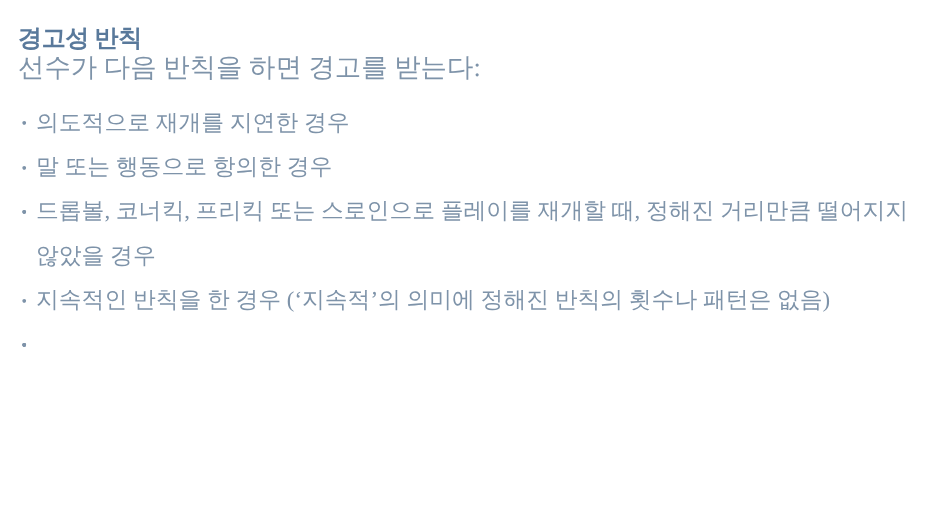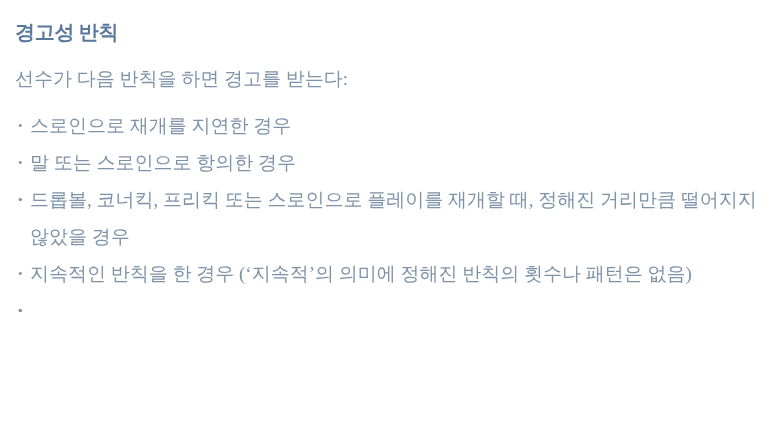--- a/index.html
+++ b/index.html
@@ -20,22 +20,22 @@
   }
   .doc-title {
     margin: 0;
     font-size: 20px;
     line-height: 24px;
     font-weight: bold;
     color: #59799b;
     letter-spacing: -0.3px;
   }
   .doc-intro {
-    margin: 23px 0 0 0;
-    font-size: 19px;
+    margin: 0 0 0 0;
+    font-size: 22px;
     line-height: 24px;
     color: #7e93a9;
   }
   .rule-list {
     list-style: none;
     margin: 16px 0 0 0;
     padding: 0;
     width: 750px;
     font-size: 19px;
     line-height: 37px;
@@ -57,25 +57,25 @@
 </style>
 </head>
 <body>
 
 <div class="doc">
   <h1 class="doc-title">경고성 반칙</h1>
   <p class="doc-intro">선수가 다음 반칙을 하면 경고를 받는다:</p>
   <ul class="rule-list">
     <li>
       <span class="dot">•</span>
-      <span>스로인으로 재개를 지연한 경우</span>
+      <span>의도적으로 재개를 지연한 경우</span>
     </li>
     <li>
       <span class="dot">•</span>
-      <span>말 또는 스로인으로 항의한 경우</span>
+      <span>말 또는 행동으로 항의한 경우</span>
     </li>
     <li>
       <span class="dot">•</span>
     </li>
     <li>
       <span class="dot">•</span>
       <span>드롭볼, 코너킥, 프리킥 또는 스로인으로 플레이를 재개할 때, 정해진 거리만큼 떨어지지 않았을 경우</span>
     </li>
     <li>
       <span class="dot">•</span>

